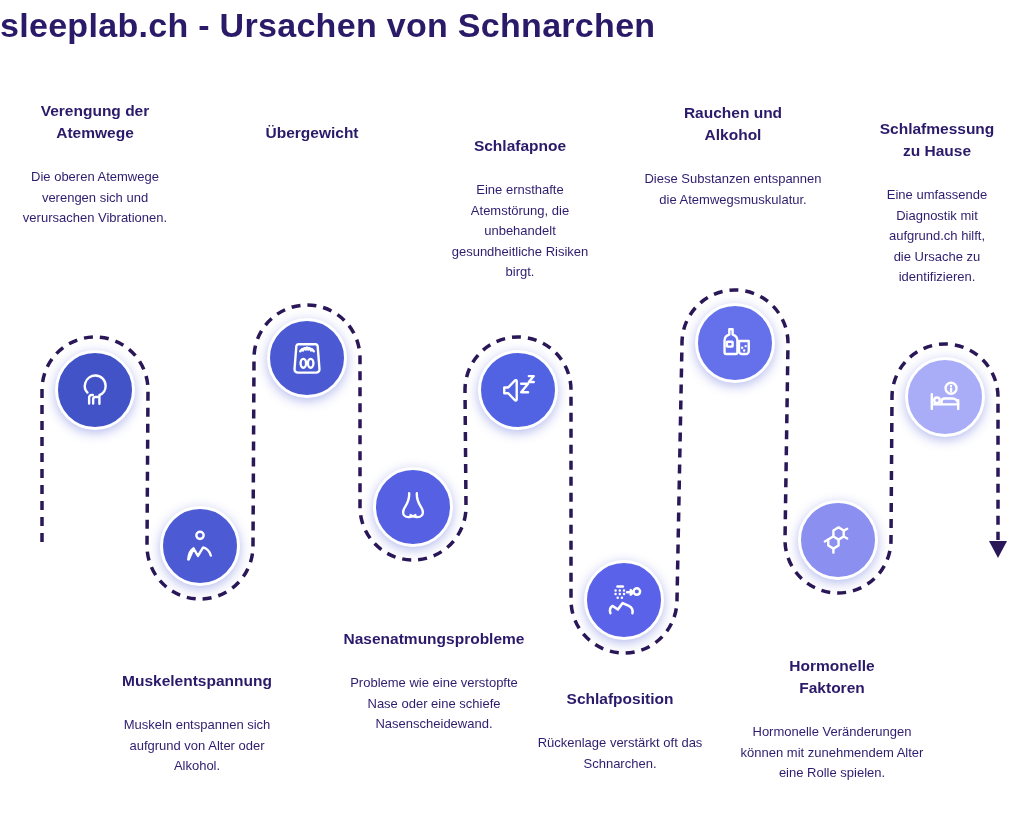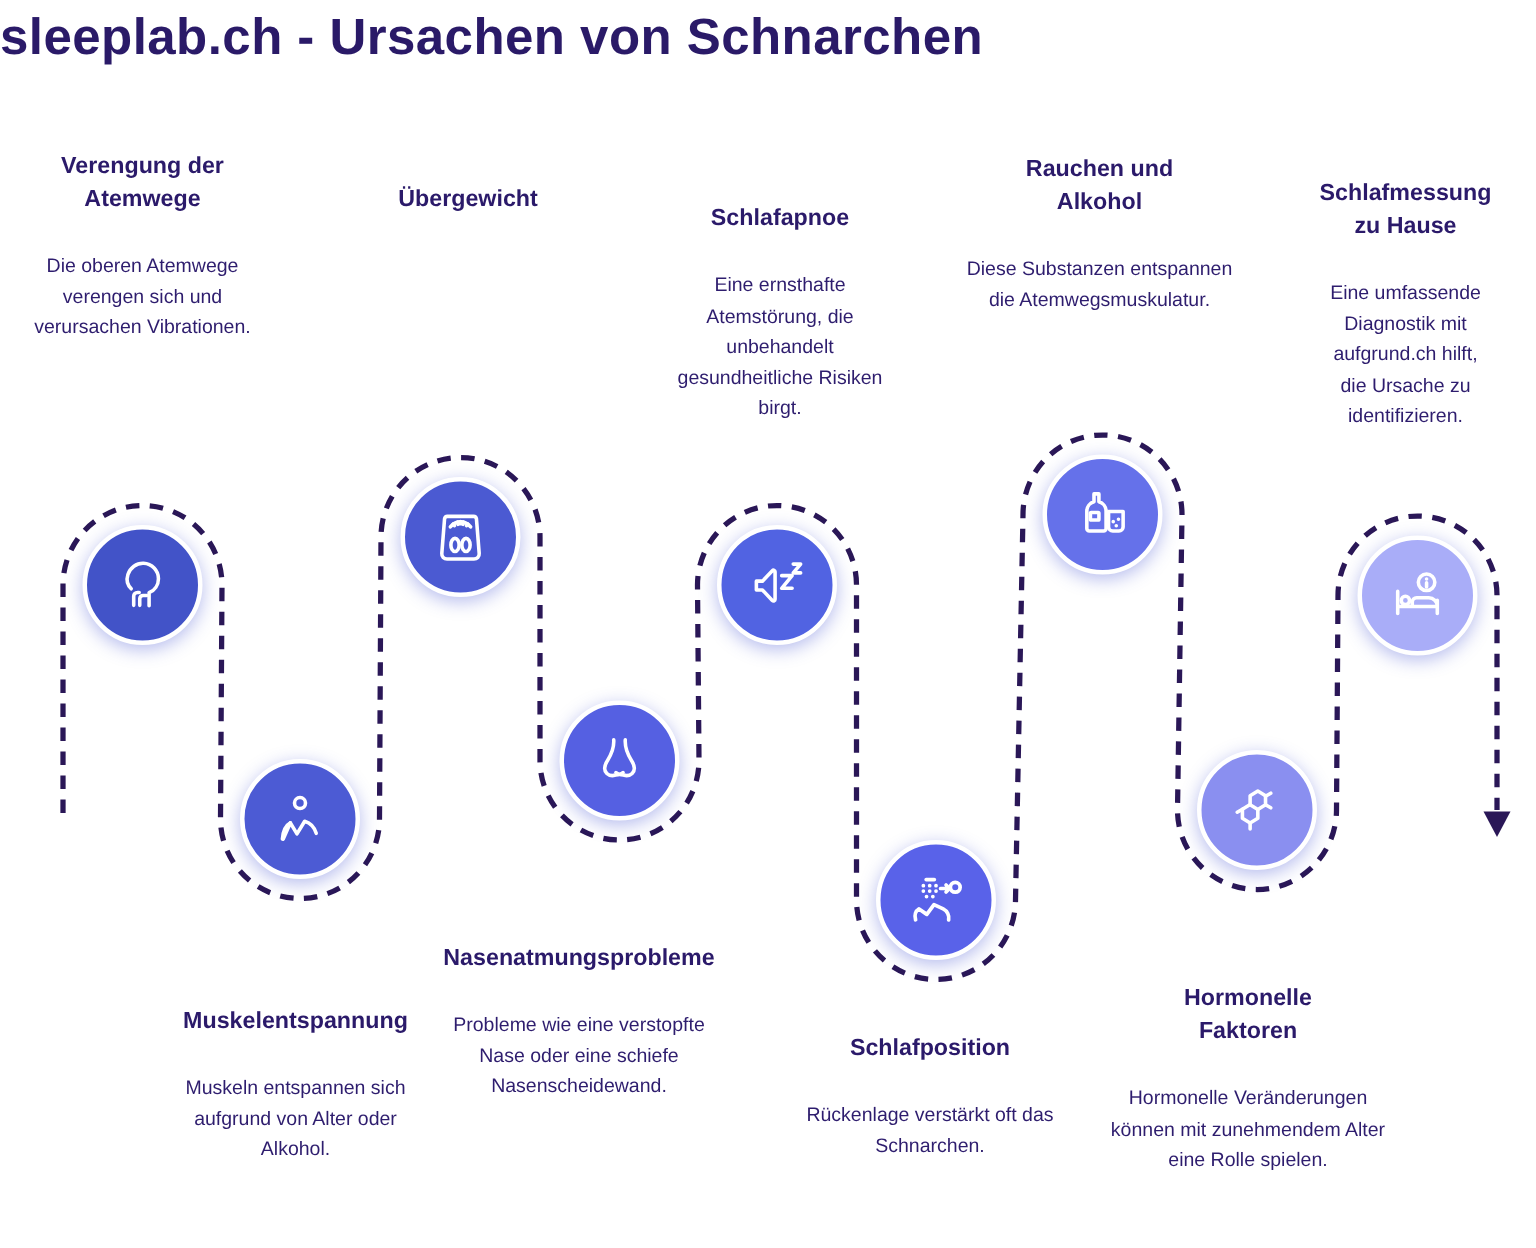--- a/index.html
+++ b/index.html
@@ -70,21 +70,21 @@
   <p style="max-width:182px">Diese Substanzen entspannen die Atemwegsmuskulatur.</p>
 </div>
 <div class="block" style="left:937px;top:118px">
   <h3 style="max-width:145px">Schlafmessung zu Hause</h3>
   <p style="max-width:165px">Eine umfassende Diagnostik mit aufgrund.ch hilft, die Ursache zu identifizieren.</p>
 </div>
 <div class="block" style="left:197px;top:670px">
   <h3 style="max-width:230px">Muskelentspannung</h3>
   <p style="max-width:180px">Muskeln entspannen sich aufgrund von Alter oder Alkohol.</p>
 </div>
-<div class="block" style="left:386px;top:628px">
+<div class="block" style="left:434px;top:628px">
   <h3 style="max-width:250px">Nasenatmungsprobleme</h3>
   <p style="max-width:192px">Probleme wie eine verstopfte Nase oder eine schiefe Nasenscheidewand.</p>
 </div>
 <div class="block" style="left:620px;top:688px">
   <h3 style="max-width:190px">Schlafposition</h3>
   <p style="max-width:168px">Rückenlage verstärkt oft das Schnarchen.</p>
 </div>
 <div class="block" style="left:832px;top:655px">
   <h3 style="max-width:120px">Hormonelle Faktoren</h3>
   <p style="max-width:190px">Hormonelle Veränderungen können mit zunehmendem Alter eine Rolle spielen.</p>

